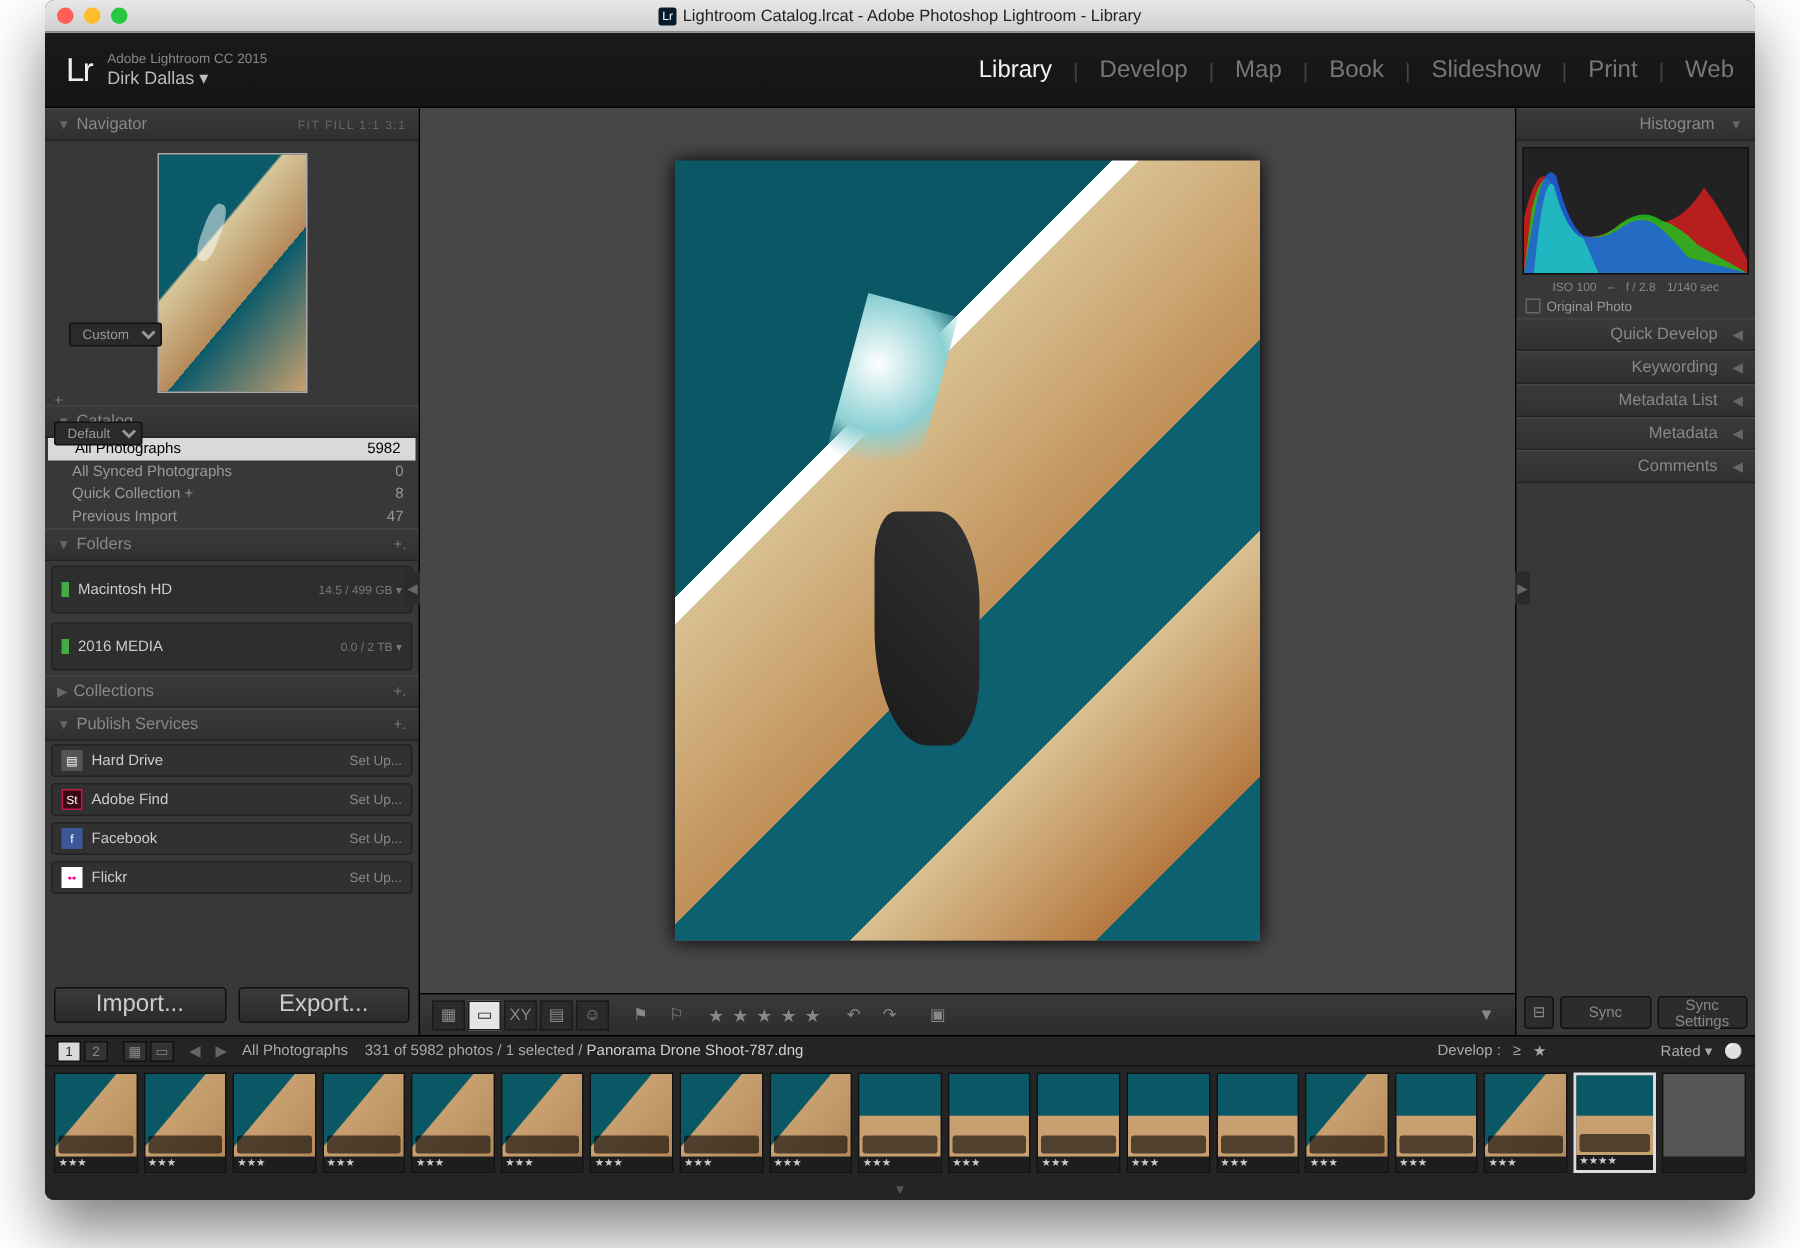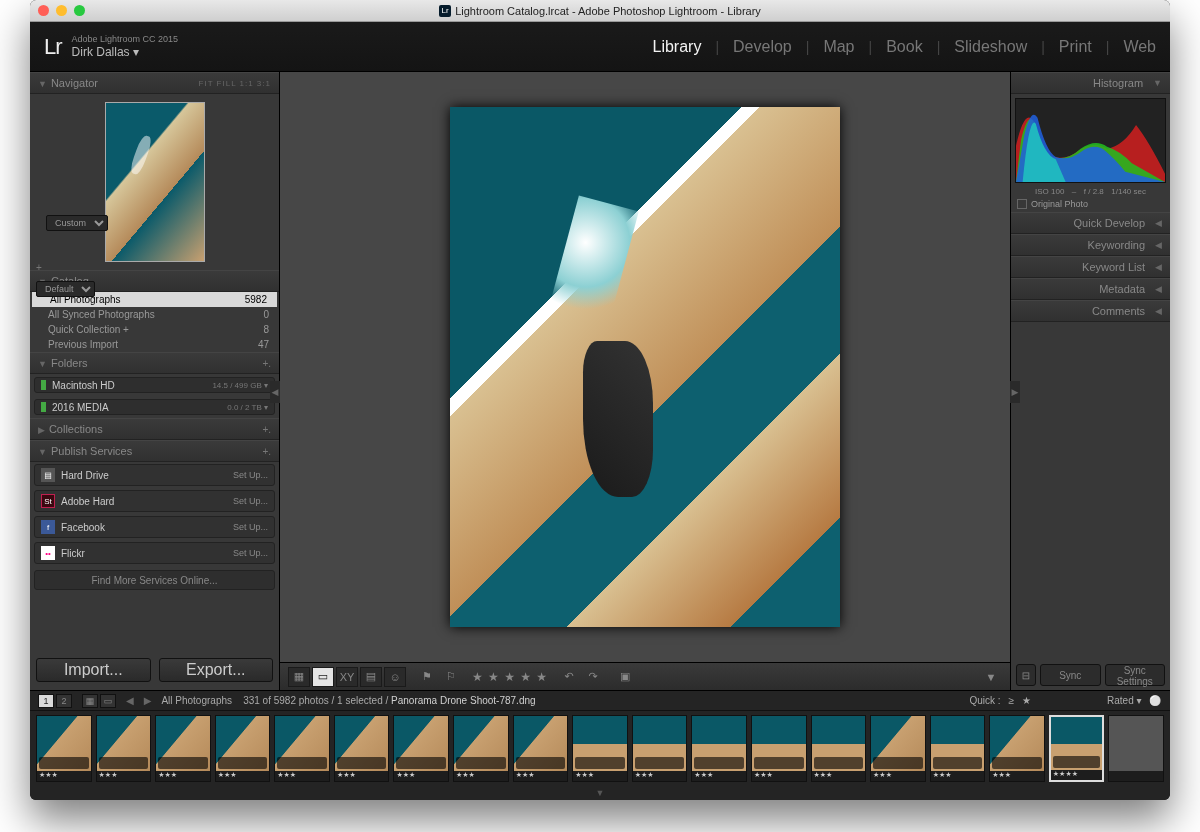--- a/index.html
+++ b/index.html
@@ -26,21 +26,21 @@
   .panel.right { width: 160px; border-left: 1px solid #000; }
   .section-head { height: 22px; background: linear-gradient(#3a3a3a,#303030); display: flex; align-items: center; justify-content: space-between; padding: 0 8px; font-size: 11px; color: #888; border-top: 1px solid #444; border-bottom: 1px solid #222; cursor: pointer; }
   .section-head .tri { font-size: 9px; color: #666; margin-right: 4px; }
   .section-head.right { justify-content: flex-end; gap: 6px; }
   .section-head.right .tri { order: 2; margin-right:0; margin-left:4px; }
   .head-opts { font-size: 8px; color: #666; letter-spacing: 1px; }
   .nav-img { width: 100px; height: 160px; margin: 8px auto; border: 1px solid #aaa; background: linear-gradient(130deg,#0a5a6a 0%,#0a5a6a 35%,#d6c69a 36%,#b58a5a 60%,#0a5a6a 60%,#c8a070 100%); position: relative; overflow:hidden;}
   .nav-img::before{content:"";position:absolute;left:30%;top:20%;width:12px;height:40px;background:rgba(255,255,255,.5);border-radius:40%;transform:rotate(20deg);}
   .list-item { height: 15px; display: flex; align-items: center; justify-content: space-between; padding: 0 10px 0 18px; font-size: 10px; color: #999; cursor: pointer; }
   .list-item.selected { background: #d9d9d9; color: #000; font-weight: 500; margin:0 2px;}
-  .folder-item { height: 16px; display: flex; align-items: center; justify-content: space-between; padding: 0 6px; background: #2e2e2e; border: 1px solid #222; border-radius: 3px; margin: 3px 4px; font-size: 10px; color: #ccc; cursor:pointer;}
+  .folder-item { height: 32px; display: flex; align-items: center; justify-content: space-between; padding: 0 6px; background: #2e2e2e; border: 1px solid #222; border-radius: 3px; margin: 3px 4px; font-size: 10px; color: #ccc; cursor:pointer;}
   .folder-item .led { width: 5px; height: 10px; background: #4a4; margin-right: 6px; }
   .folder-item .size { font-size: 8px; color: #777; }
   .pub-item { height: 22px; display: flex; align-items: center; padding: 0 6px; background: #313131; border: 1px solid #222; border-radius: 3px; margin: 2px 4px; font-size: 10px; color: #ccc; cursor:pointer;}
   .pub-item .pico { width: 14px; height: 14px; margin-right: 6px; display:flex;align-items:center;justify-content:center;font-size:8px;color:#fff;}
   .pub-item .setup { margin-left: auto; font-size: 9px; color: #888; }
   .find-more { height: 20px; display:flex;align-items:center;justify-content:center; font-size:10px;color:#888;background:#2e2e2e;border:1px solid #222;border-radius:3px;margin:4px;cursor:pointer;}
   .lr-btns { display: flex; gap: 8px; padding: 8px 6px; }
   .lr-btns button { flex: 1; height: 24px; background: linear-gradient(#3a3a3a,#2a2a2a); border: 1px solid #111; color: #ccc; font-size: 16px; border-radius: 3px; cursor:pointer;}
   .center { flex: 1; background: #474747; display: flex; flex-direction: column; position: relative; }
   .center-arrow { position:absolute; top:50%; width:10px;height:22px; background:#2a2a2a; color:#666; display:flex;align-items:center;justify-content:center; font-size:9px;cursor:pointer;}
@@ -179,34 +179,33 @@
         <span><span class="tri">▼</span><span>Publish Services</span></span>
         <span class="plus">+.</span>
       </div>
       <div class="pub-item">
         <span class="pico" style="background:#555">▤</span>
         <span>Hard Drive</span>
           <span class="setup">Set Up...</span>
       </div>
       <div class="pub-item">
         <span class="pico" style="background:#3a0810;border:1px solid #c02050">St</span>
-        <span>Adobe Hard</span>
+        <span>Adobe Find</span>
           <span class="setup">Set Up...</span>
       </div>
       <div class="pub-item">
         <span class="pico" style="background:#3b5998">f</span>
         <span>Facebook</span>
           <span class="setup">Set Up...</span>
       </div>
       <div class="pub-item">
         <span class="pico" style="background:#fff;color:#ff0084">••</span>
         <span>Flickr</span>
           <span class="setup">Set Up...</span>
       </div>
-      <div class="find-more">Find More Services Online...</div>
 
       <div style="flex:1"></div>
       <div class="lr-btns">
         <button>Import...</button>
         <button>Export...</button>
       </div>
     </div>
 
     <div class="center">
       <div class="center-arrow larrow">◀</div>
@@ -265,21 +264,21 @@
         <select class="mini-select" style="position:absolute;left:16px;"><option>Custom</option></select>
         <span>Quick Develop</span>
           <span class="tri">◀</span>
       </div>
       <div class="section-head right">
         <span>Keywording</span>
           <span class="tri">◀</span>
       </div>
       <div class="section-head right">
         <span class="plus" style="position:absolute;left:6px;">+</span>
-        <span>Keyword List</span>
+        <span>Metadata List</span>
           <span class="tri">◀</span>
       </div>
       <div class="section-head right">
         <select class="mini-select" style="position:absolute;left:6px;"><option>Default</option></select>
         <span>Metadata</span>
           <span class="tri">◀</span>
       </div>
       <div class="section-head right">
         <span>Comments</span>
           <span class="tri">◀</span>
@@ -305,21 +304,21 @@
           <span>▭</span>
         </div>
       <span style="color:#666">◀</span>
       <span style="color:#666">▶</span>
       <span class="path">
         <span>All Photographs</span>&nbsp;&nbsp;&nbsp;
         <span>331 of 5982 photos / 1 selected /</span>
         <span class="fname">Panorama Drone Shoot-787.dng</span>
       </span>
       <div class="fs-filter">
-        <span>Quick :</span>
+        <span>Develop :</span>
         <span>≥</span>
         <span>★</span>
         <span style="width:60px"></span>
         <span><span>Rated</span> ▾</span>
         <span>⚪</span>
       </div>
     </div>
     <div class="thumbs">
       <div class="thumb">
           <div class="timg">

